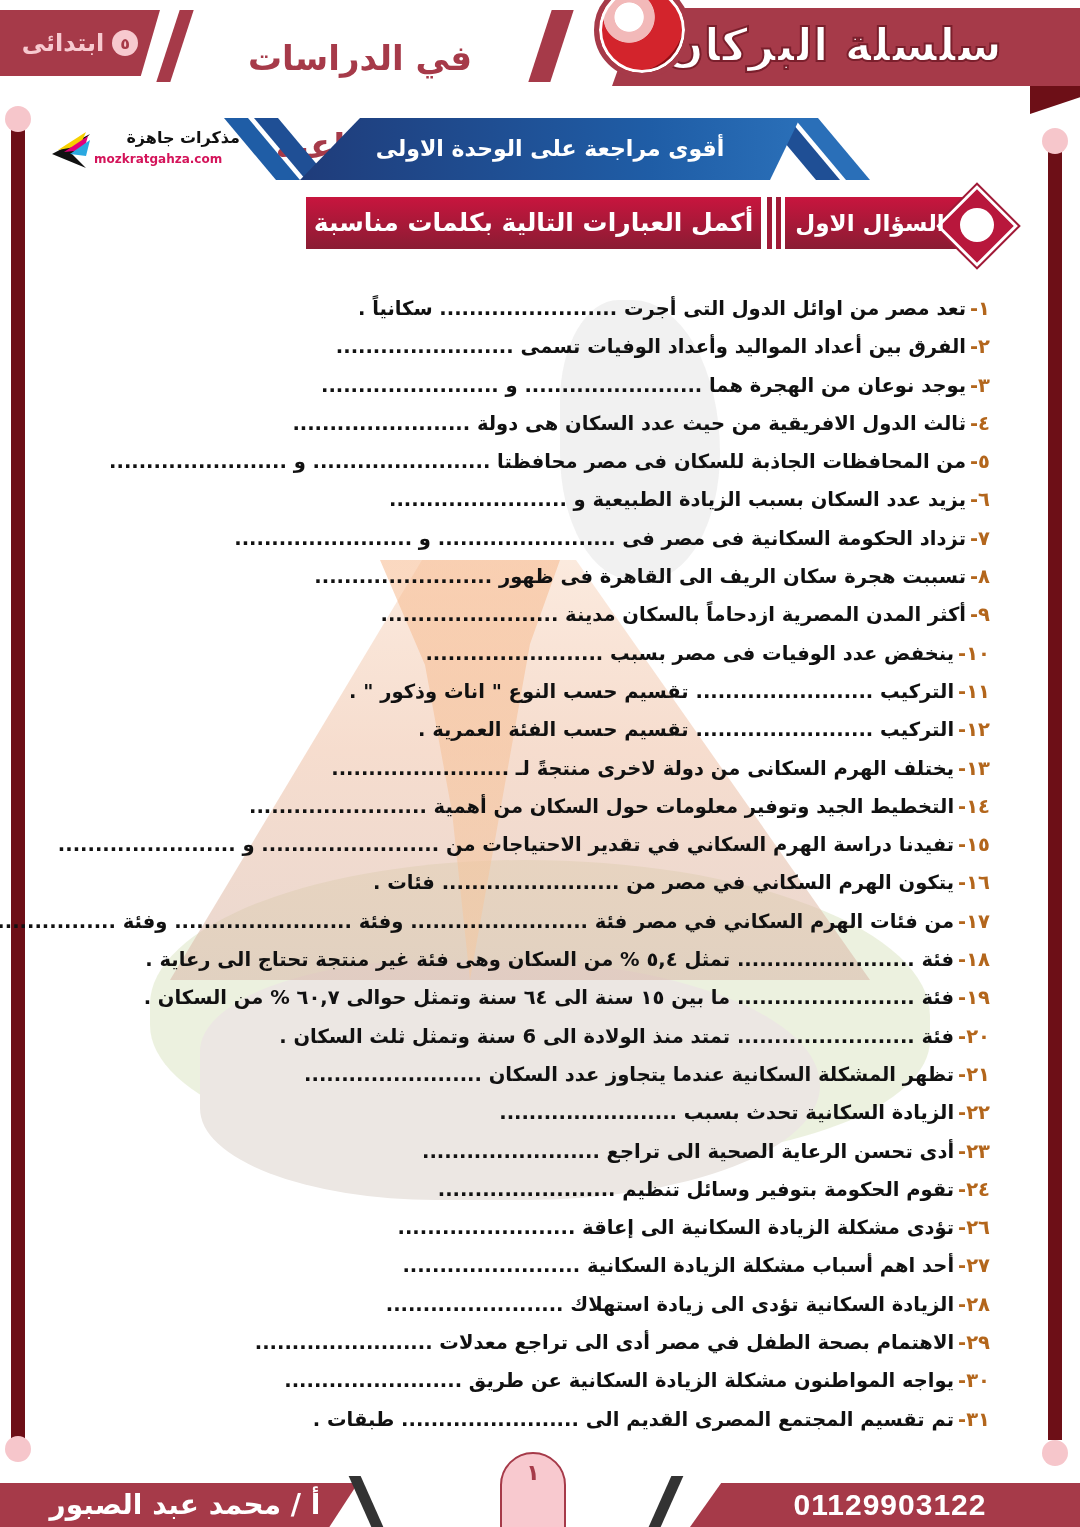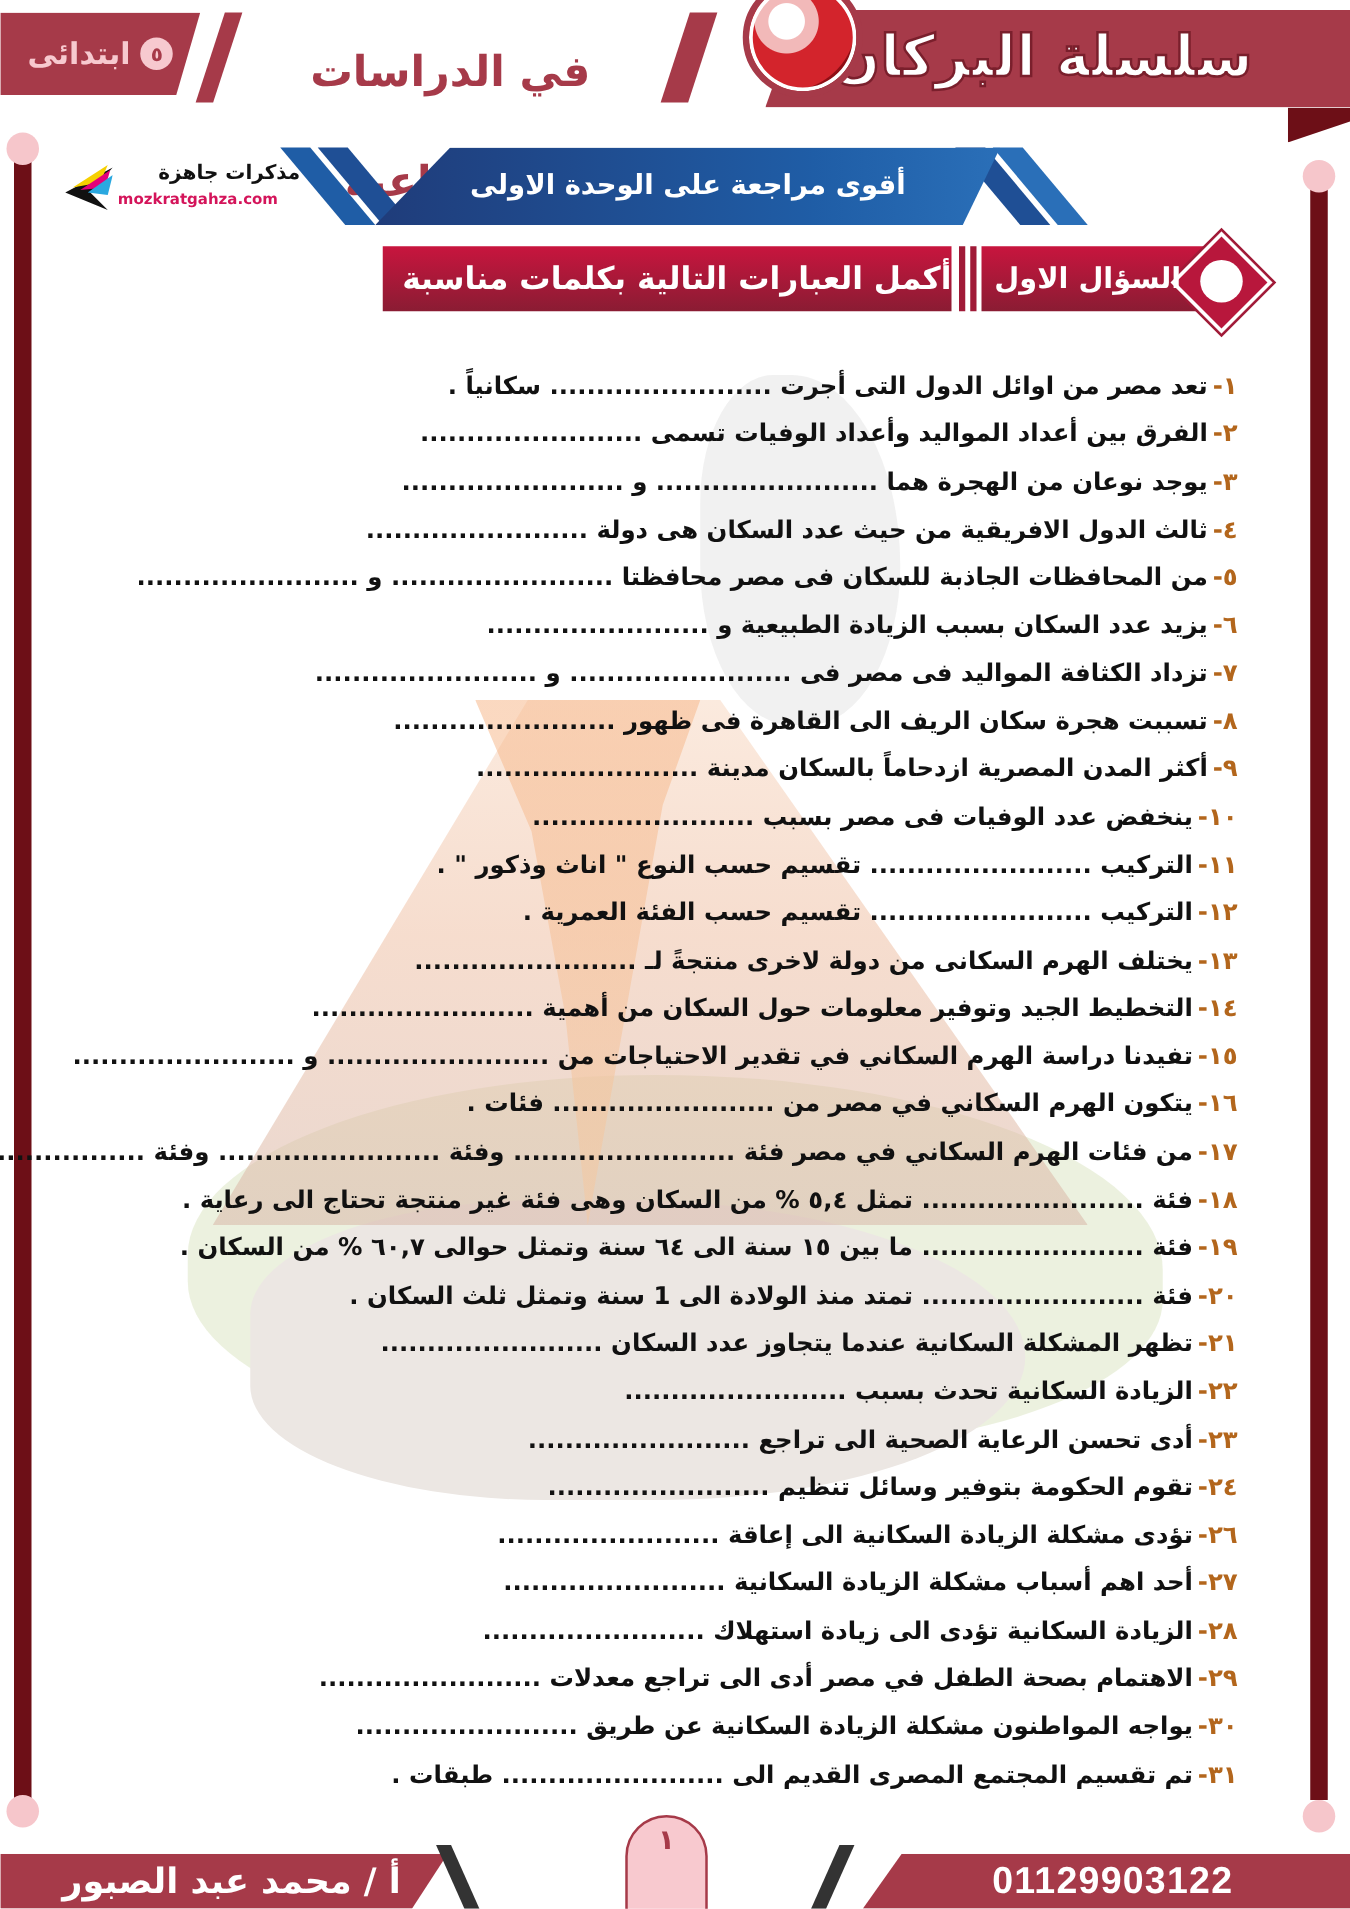--- a/index.html
+++ b/index.html
@@ -44,21 +44,21 @@
   .title-text { position: absolute; left: 330px; top: 118px; width: 440px; height: 62px; line-height: 62px; text-align: center; color: #fff; font-size: 22px; font-weight: bold; }
 
   
   .q-bar { position: absolute; top: 197px; height: 52px; background: linear-gradient(180deg,#c8153e,#8a1c33); }
   .q-bar-left { left: 306px; width: 455px; }
   .q-bar-right { left: 785px; width: 200px; }
   .q-sep { position: absolute; top: 197px; width: 5px; height: 52px; background: #a01a37; }
   .q-diamond { position: absolute; left: 948px; top: 197px; width: 58px; height: 58px; background: #b8173c; transform: rotate(45deg); border: 3px solid #fff; outline: 2px solid #a01a37; }
   .q-circle { position: absolute; left: 960px; top: 208px; width: 34px; height: 34px; border-radius: 50%; background: #fff; }
   .q-label { position: absolute; left: 790px; top: 197px; width: 160px; height: 52px; line-height: 52px; text-align: center; color: #fff; font-size: 23px; font-weight: bold; }
-  .q-instruction { position: absolute; left: 306px; top: 197px; width: 455px; height: 52px; line-height: 52px; color: #fff; font-size: 25px; font-weight: bold; }
+  .q-instruction { position: absolute; left: 306px; top: 197px; width: 455px; height: 52px; line-height: 52px; text-align: center; color: #fff; font-size: 25px; font-weight: bold; }
 
   
   .items { position: absolute; left: 40px; right: 90px; top: 256px; margin-top: 34px; }
   .item { height: 38.3px; line-height: 38px; font-size: 19.5px; font-weight: bold; color: #111; white-space: nowrap; position: relative; }
   .item .num { color: #b3661c; margin-left: 4px; }
 
   
   .foot-left { position: absolute; left: 0; top: 1483px; width: 358px; height: 44px; background: #a63a49; clip-path: polygon(0 0,100% 0,92% 100%,0 100%); }
   .foot-left-slash { position: absolute; left: 360px; top: 1476px; width: 12px; height: 51px; background: #333; transform: skewX(24deg); }
   .foot-name { position: absolute; left: 20px; top: 1483px; width: 330px; height: 44px; line-height: 44px; text-align: center; color: #fff; font-size: 28px; font-weight: bold; }
@@ -124,34 +124,34 @@
 <div class="q-label">السؤال الاول</div>
 <div class="q-instruction">أكمل العبارات التالية بكلمات مناسبة</div>
 
 <div class="items">
   <div class="item"><span class="num">١-</span><span>تعد مصر من اوائل الدول التى أجرت ........................ سكانياً .</span></div>
   <div class="item"><span class="num">٢-</span><span>الفرق بين أعداد المواليد وأعداد الوفيات تسمى ........................</span></div>
   <div class="item"><span class="num">٣-</span><span>يوجد نوعان من الهجرة هما ........................ و ........................</span></div>
   <div class="item"><span class="num">٤-</span><span>ثالث الدول الافريقية من حيث عدد السكان هى دولة ........................</span></div>
   <div class="item"><span class="num">٥-</span><span>من المحافظات الجاذبة للسكان فى مصر محافظتا ........................ و ........................</span></div>
   <div class="item"><span class="num">٦-</span><span>يزيد عدد السكان بسبب الزيادة الطبيعية و ........................</span></div>
-  <div class="item"><span class="num">٧-</span><span>تزداد الكثافة المواليد فى مصر فى ........................ و ........................</span></div>
+  <div class="item"><span class="num">٧-</span><span>تزداد الحكومة السكانية فى مصر فى ........................ و ........................</span></div>
   <div class="item"><span class="num">٨-</span><span>تسببت هجرة سكان الريف الى القاهرة فى ظهور ........................</span></div>
   <div class="item"><span class="num">٩-</span><span>أكثر المدن المصرية ازدحاماً بالسكان مدينة ........................</span></div>
   <div class="item"><span class="num">١٠-</span><span>ينخفض عدد الوفيات فى مصر بسبب ........................</span></div>
   <div class="item"><span class="num">١١-</span><span>التركيب ........................ تقسيم حسب النوع " اناث وذكور " .</span></div>
   <div class="item"><span class="num">١٢-</span><span>التركيب ........................ تقسيم حسب الفئة العمرية .</span></div>
   <div class="item"><span class="num">١٣-</span><span>يختلف الهرم السكانى من دولة لاخرى منتجةً لـ ........................</span></div>
   <div class="item"><span class="num">١٤-</span><span>التخطيط الجيد وتوفير معلومات حول السكان من أهمية ........................</span></div>
   <div class="item"><span class="num">١٥-</span><span>تفيدنا دراسة الهرم السكاني في تقدير الاحتياجات من ........................ و ........................</span></div>
   <div class="item"><span class="num">١٦-</span><span>يتكون الهرم السكاني في مصر من ........................ فئات .</span></div>
   <div class="item"><span class="num">١٧-</span><span>من فئات الهرم السكاني في مصر فئة ........................ وفئة ........................ وفئة ........................</span></div>
   <div class="item"><span class="num">١٨-</span><span>فئة ........................ تمثل ٥,٤ % من السكان وهى فئة غير منتجة تحتاج الى رعاية .</span></div>
   <div class="item"><span class="num">١٩-</span><span>فئة ........................ ما بين ١٥ سنة الى ٦٤ سنة وتمثل حوالى ٦٠,٧ % من السكان .</span></div>
-  <div class="item"><span class="num">٢٠-</span><span>فئة ........................ تمتد منذ الولادة الى 1 سنة وتمثل ثلث السكان .</span></div>
+  <div class="item"><span class="num">٢٠-</span><span>فئة ........................ تمتد منذ الولادة الى 6 سنة وتمثل ثلث السكان .</span></div>
   <div class="item"><span class="num">٢١-</span><span>تظهر المشكلة السكانية عندما يتجاوز عدد السكان ........................</span></div>
   <div class="item"><span class="num">٢٢-</span><span>الزيادة السكانية تحدث بسبب ........................</span></div>
   <div class="item"><span class="num">٢٣-</span><span>أدى تحسن الرعاية الصحية الى تراجع ........................</span></div>
   <div class="item"><span class="num">٢٤-</span><span>تقوم الحكومة بتوفير وسائل تنظيم ........................</span></div>
   <div class="item"><span class="num">٢٦-</span><span>تؤدى مشكلة الزيادة السكانية الى إعاقة ........................</span></div>
   <div class="item"><span class="num">٢٧-</span><span>أحد اهم أسباب مشكلة الزيادة السكانية ........................</span></div>
   <div class="item"><span class="num">٢٨-</span><span>الزيادة السكانية تؤدى الى زيادة استهلاك ........................</span></div>
   <div class="item"><span class="num">٢٩-</span><span>الاهتمام بصحة الطفل في مصر أدى الى تراجع معدلات ........................</span></div>
   <div class="item"><span class="num">٣٠-</span><span>يواجه المواطنون مشكلة الزيادة السكانية عن طريق ........................</span></div>
   <div class="item"><span class="num">٣١-</span><span>تم تقسيم المجتمع المصرى القديم الى ........................ طبقات .</span></div>

